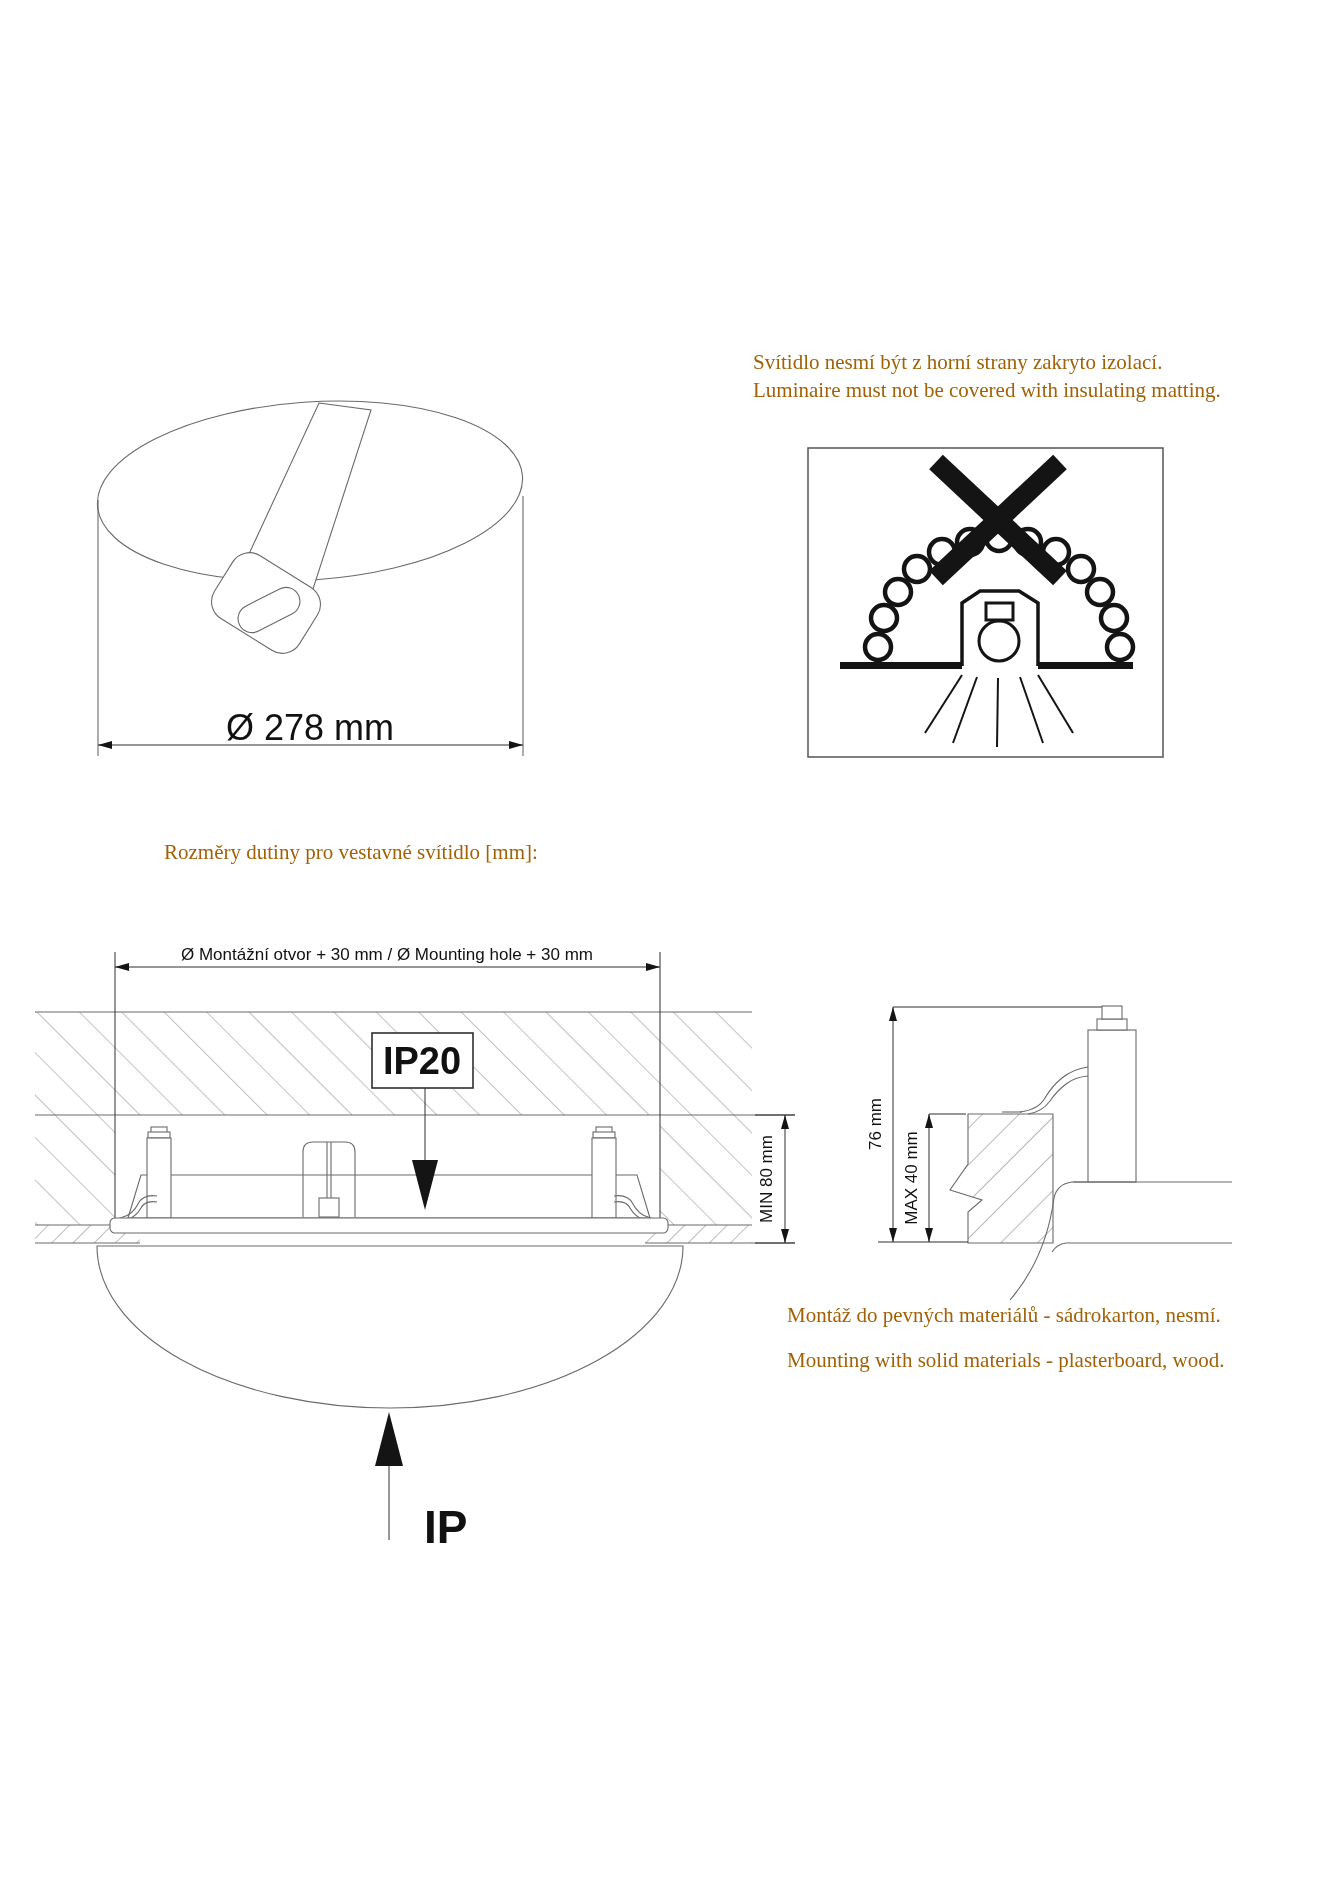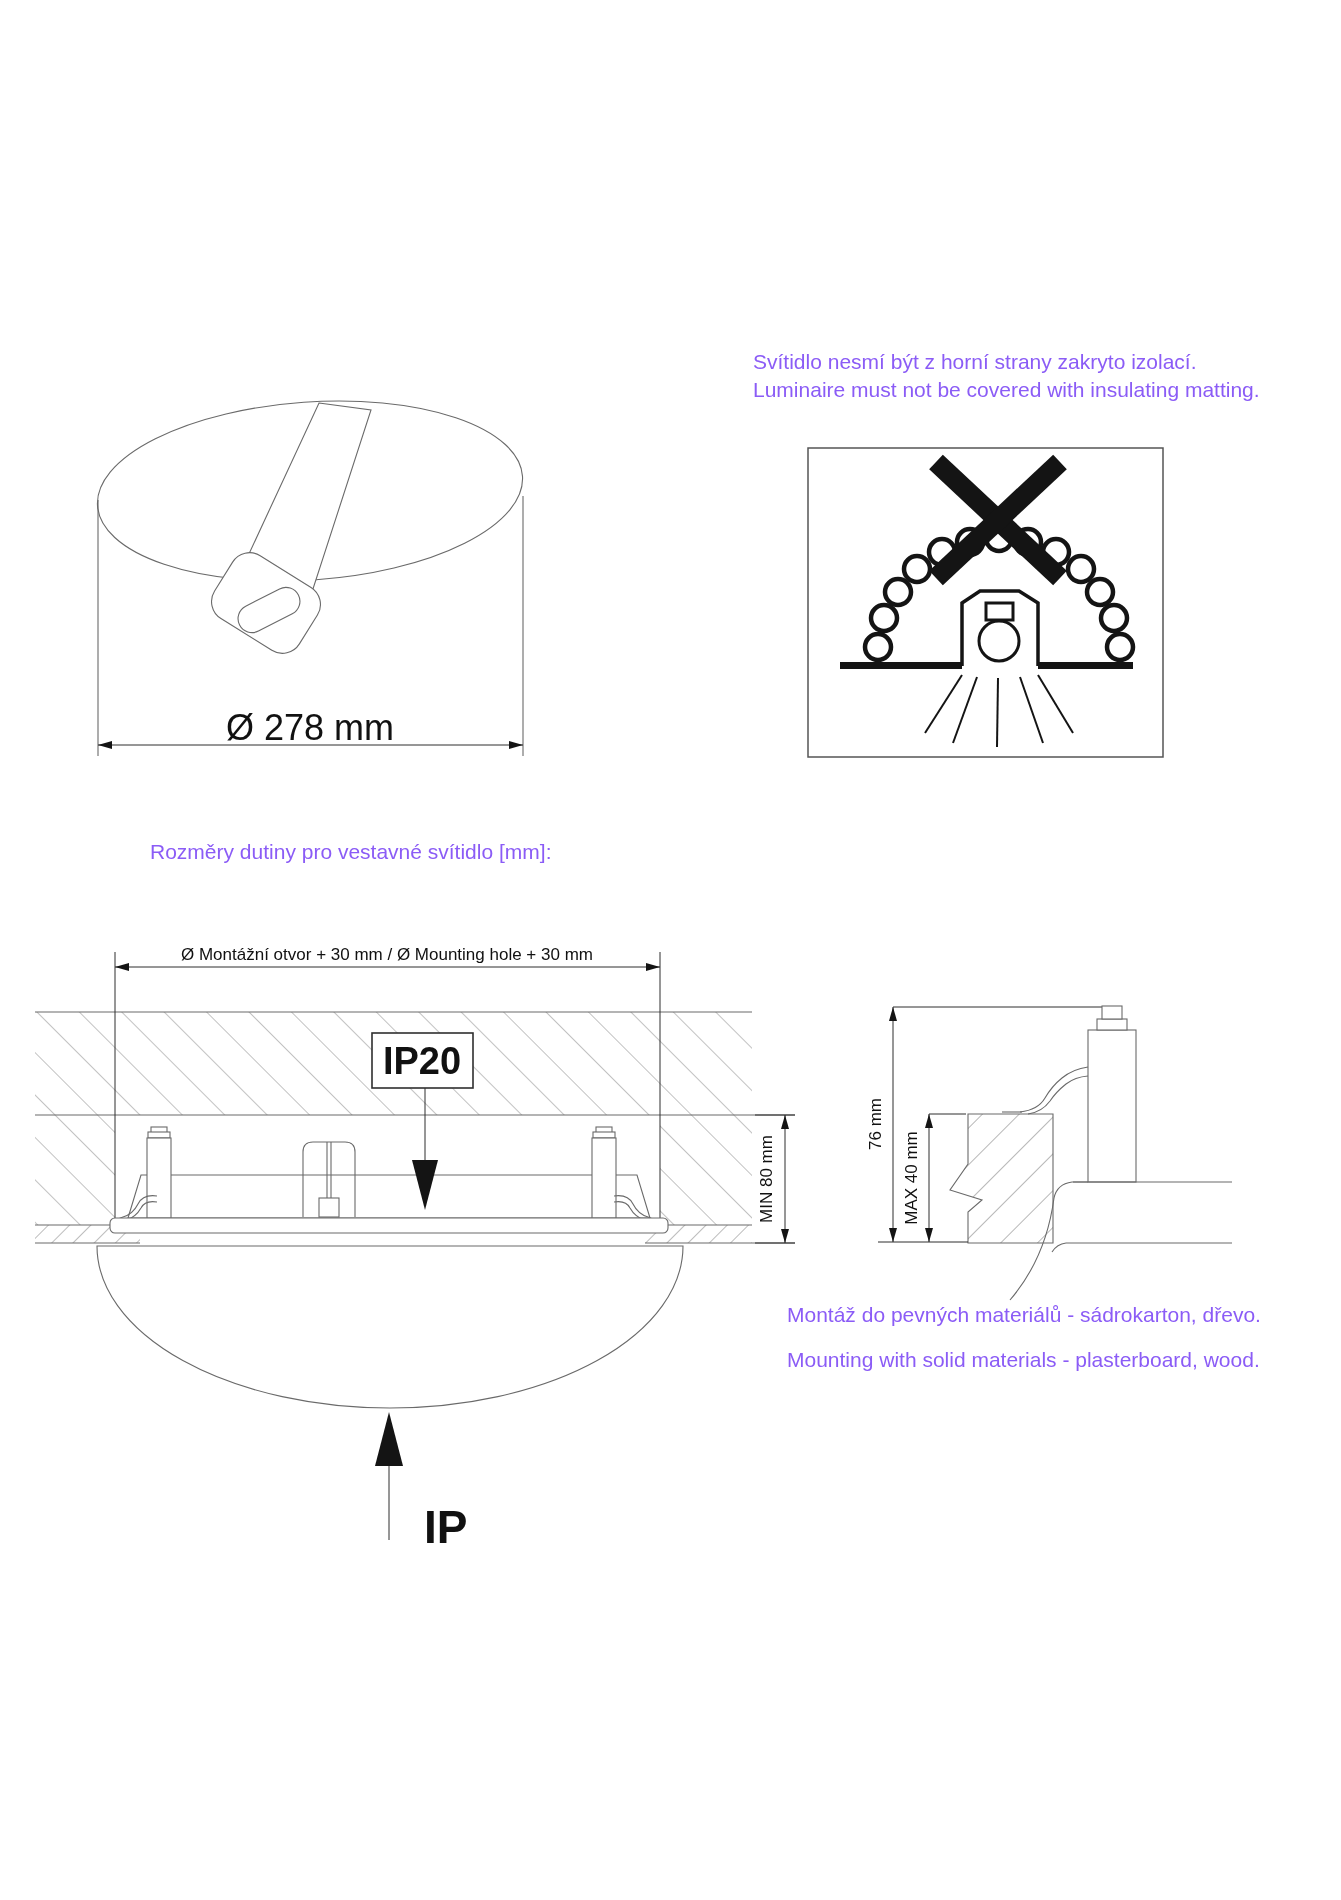--- a/index.html
+++ b/index.html
@@ -1,20 +1,20 @@
 <!DOCTYPE html>
 <html><head>
 <meta charset="utf-8">
 <style>
   html,body{margin:0;padding:0;background:#ffffff;}
   .page{position:relative;width:1341px;height:1900px;background:#ffffff;
         font-family:"Liberation Sans",sans-serif;overflow:hidden;}
   .page svg{position:absolute;left:0;top:0;}
-  .txt{position:absolute;font-size:21px;color:#8b5cf6;white-space:nowrap;
-       font-family:Liberation Sans, sans-serif;}
+  .txt{position:absolute;font-size:21px;color:#a16207;white-space:nowrap;
+       font-family:Liberation Serif, serif;}
   .ln{stroke:#6a6a6a;stroke-width:1.1;fill:none;}
   .lnw{stroke:#6a6a6a;stroke-width:1.1;fill:#ffffff;}
   .dim{stroke:#2f2f2f;stroke-width:1;fill:none;}
   .arr{fill:#141414;stroke:none;}
   .dimtxt{font-family:"Liberation Sans",sans-serif;font-size:17px;fill:#111111;}
   .bigtxt{font-family:"Liberation Sans",sans-serif;font-size:36px;fill:#111111;}
   .iptxt{font-family:"Liberation Sans",sans-serif;font-size:38px;font-weight:bold;fill:#111111;}
   .ipbig{font-family:"Liberation Sans",sans-serif;font-size:46px;font-weight:bold;fill:#111111;}
   .ink{stroke:#141414;fill:none;}
 </style>
@@ -218,18 +218,18 @@
   <g>
     <polygon class="arr" points="389,1412 375,1466 403,1466"></polygon>
     <line class="dim" x1="389" y1="1466" x2="389" y2="1540"></line>
     <text class="ipbig" x="424" y="1543">IP</text>
   </g>
 </svg>
 
 <div class="txt" style="left:753px;top:350px">Svítidlo nesmí být z horní strany zakryto izolací.</div>
 <div class="txt" style="left:753px;top:378px">Luminaire must not be covered with insulating matting.</div>
 
-<div class="txt" style="left:150px;top:840px">Rozměry dutiny pro vestavné svítidlo [mm]:</div>
-
-<div class="txt" style="left:787px;top:1303px">Montáž do pevných materiálů - sádrokarton, dřevo.</div>
+<div class="txt" style="left:164px;top:840px">Rozměry dutiny pro vestavné svítidlo [mm]:</div>
+
+<div class="txt" style="left:787px;top:1303px">Montáž do pevných materiálů - sádrokarton, nesmí.</div>
 <div class="txt" style="left:787px;top:1348px">Mounting with solid materials - plasterboard, wood.</div>
 
 </div>
 
 </body></html>

